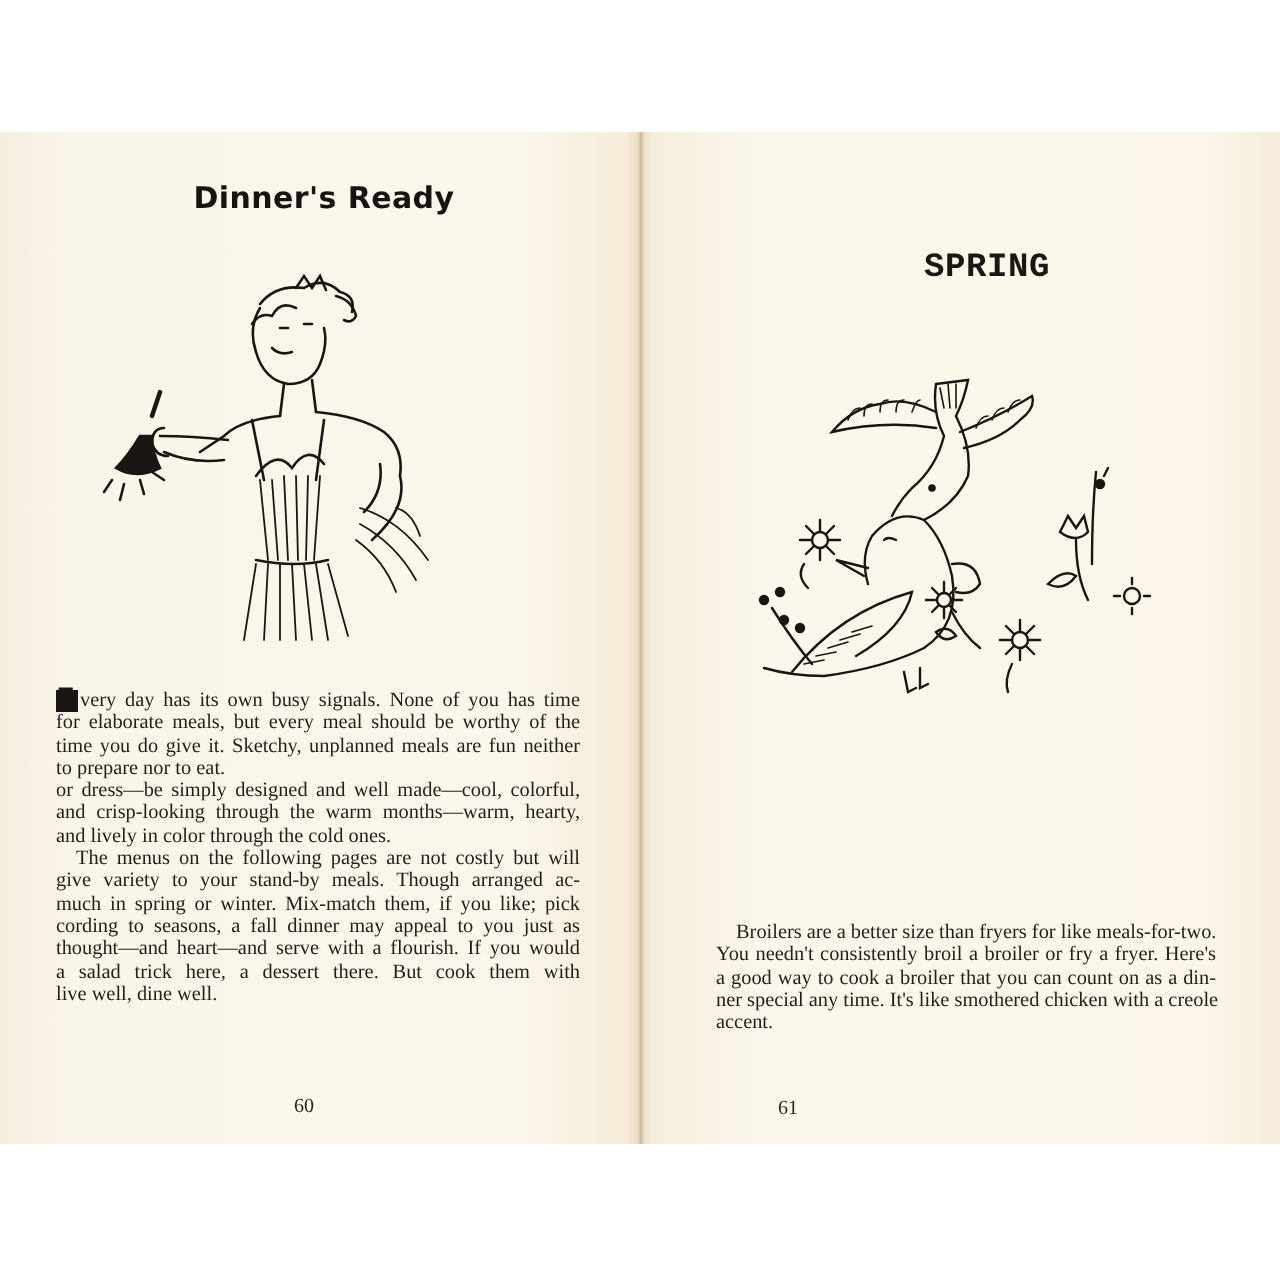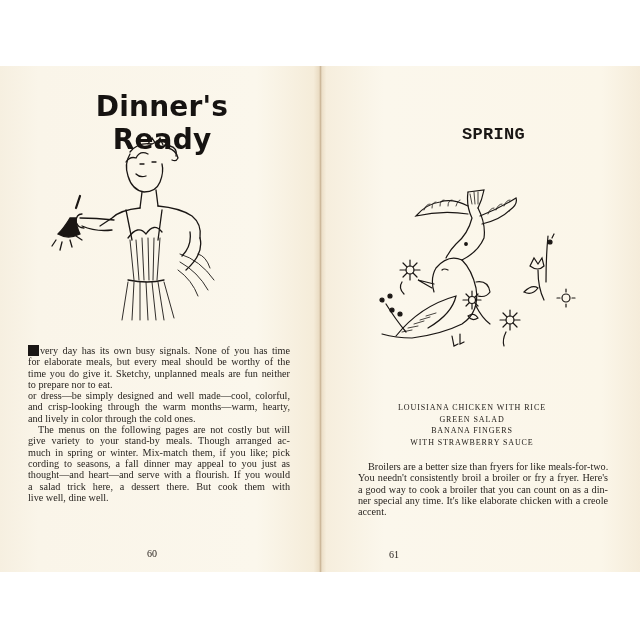--- a/index.html
+++ b/index.html
@@ -13,21 +13,21 @@
   }
   .page { position: absolute; top: 0; height: 506px; }
   .page.left { left: 0; width: 320px; }
   .page.right { left: 322px; width: 318px; }
   .gutter {
     position: absolute; left: 319px; top: 0; width: 3px; height: 506px;
     background: linear-gradient(90deg, #e9dcc4, #cdb89a, #eadfc9);
   }
   .title {
     position: absolute; left: 62px; top: 24px; width: 200px; text-align: center;
-    font-family: "DejaVu Sans", sans-serif; font-weight: bold; font-size: 28px; letter-spacing: 0.2px; color: #161311;
+    font-family: "DejaVu Sans", sans-serif; font-weight: bold; font-size: 15px; letter-spacing: 0.2px; color: #161311;
   }
   .section-head {
     position: absolute; left: 140px; top: 59px; font-family: Liberation Mono, monospace;
     font-size: 17px; font-weight: bold; letter-spacing: 0.3px; color: #1a1715;
   }
   .illus-left { position: absolute; left: 30px; top: 68px; width: 240px; height: 190px; }
   .illus-right { position: absolute; left: 50px; top: 120px; width: 210px; height: 180px; }
   .body-text {
     position: absolute; font-size: 10.2px; line-height: 11.3px; text-align: justify; color: #221e1a;
   }
@@ -170,32 +170,26 @@
       </g>
       <g>
         <path d="M14 118 q10 16 20 28"></path>
         <circle cx="10" cy="114" r="2" fill="#1a1614"></circle>
         <circle cx="18" cy="110" r="2" fill="#1a1614"></circle>
         <circle cx="20" cy="124" r="2" fill="#1a1614"></circle>
         <circle cx="28" cy="128" r="2" fill="#1a1614"></circle>
       </g>
     </svg>
 
-    <div class="menu">
-      <div>LOUISIANA CHICKEN WITH RICE</div>
-      <div>GREEN SALAD</div>
-      <div>BANANA FINGERS</div>
-      <div>WITH STRAWBERRY SAUCE</div>
-    </div>
 
     <div class="body-text right-text">
       <p>
         <span class="line indent">Broilers are a better size than fryers for like meals-for-two.</span>
         <span class="line">You needn't consistently broil a broiler or fry a fryer.   Here's</span>
         <span class="line">a good way to cook a broiler that you can count on as a din-</span>
-        <span class="line">ner special any time.   It's like elaborate chicken with a creole</span>
+        <span class="line">ner special any time.   It's like smothered chicken with a creole</span>
         <span class="line last">accent.</span>
       </p>
     </div>
 
     <div class="page-num pn-right">61</div>
   </div>
 </div>
 
 </body></html>

